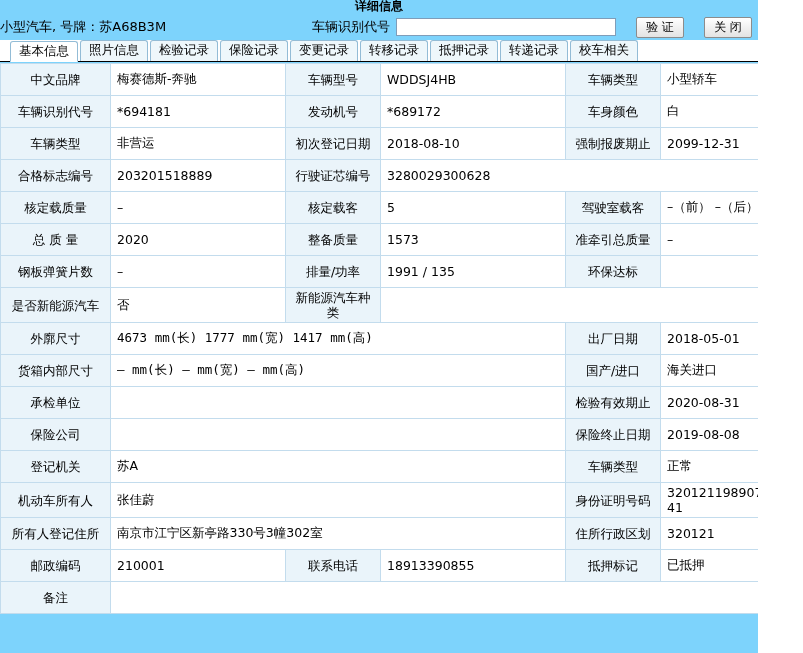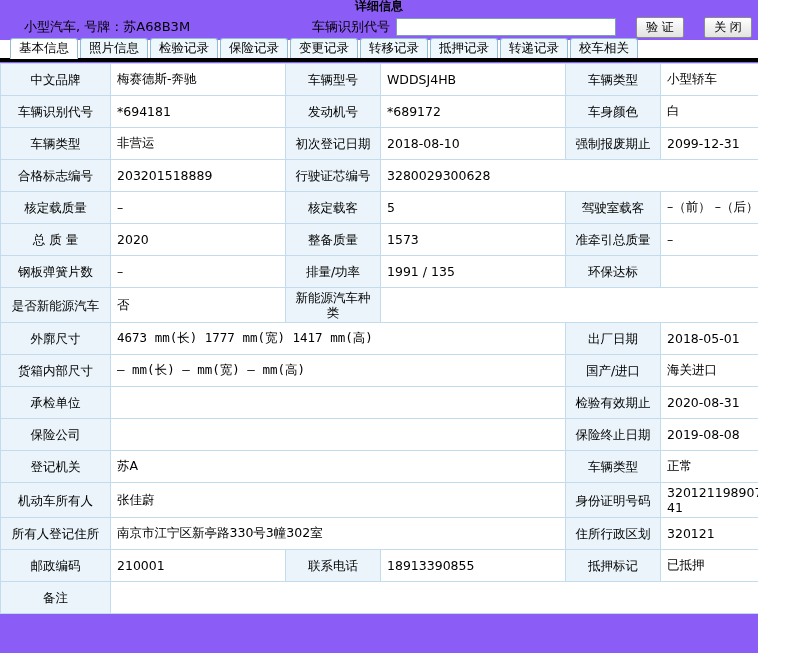--- a/index.html
+++ b/index.html
@@ -6,37 +6,37 @@
     margin: 0;
     padding: 0;
     background: #ffffff;
     font-family: "DejaVu Sans", "Liberation Sans", sans-serif;
   }
   #page {
     width: 758px;
     height: 653px;
     position: relative;
     overflow: hidden;
-    background: #8b5cf6;
+    background: #7dd3fc;
   }
   .title-bar {
     height: 14px;
     text-align: center;
     font-size: 12px;
     font-weight: bold;
     color: #000;
     line-height: 12px;
     overflow: hidden;
   }
   
   .query-row {
     display: flex;
     align-items: center;
     height: 26px;
-    padding: 0 6px 0 24px;
+    padding: 0 6px 0 0;
     box-sizing: border-box;
     font-size: 13px;
   }
   .plate-text {
     color: #000;
     font-size: 13px;
     white-space: nowrap;
   }
   .vin-label {
     margin-left: auto;
@@ -63,25 +63,24 @@
     border: 1px solid #8c8c8c;
     border-radius: 2px;
     background: linear-gradient(#ffffff, #e3e3e3);
     color: #000;
     cursor: pointer;
     box-sizing: border-box;
   }
   
   .tabs {
     display: flex;
-    align-items: flex-end;
     height: 22px;
     padding-left: 10px;
     box-sizing: border-box;
-    border-bottom: 4px solid #000000;
+    border-bottom: 1px solid #000000;
     background: #ffffff;
   }
   .tab {
     font-size: 12.5px;
     color: #000;
     padding: 2px 8px 3px 8px;
     margin-right: 2px;
     border: 1px solid #93bcd6;
     border-bottom: none;
     border-radius: 3px 3px 0 0;

